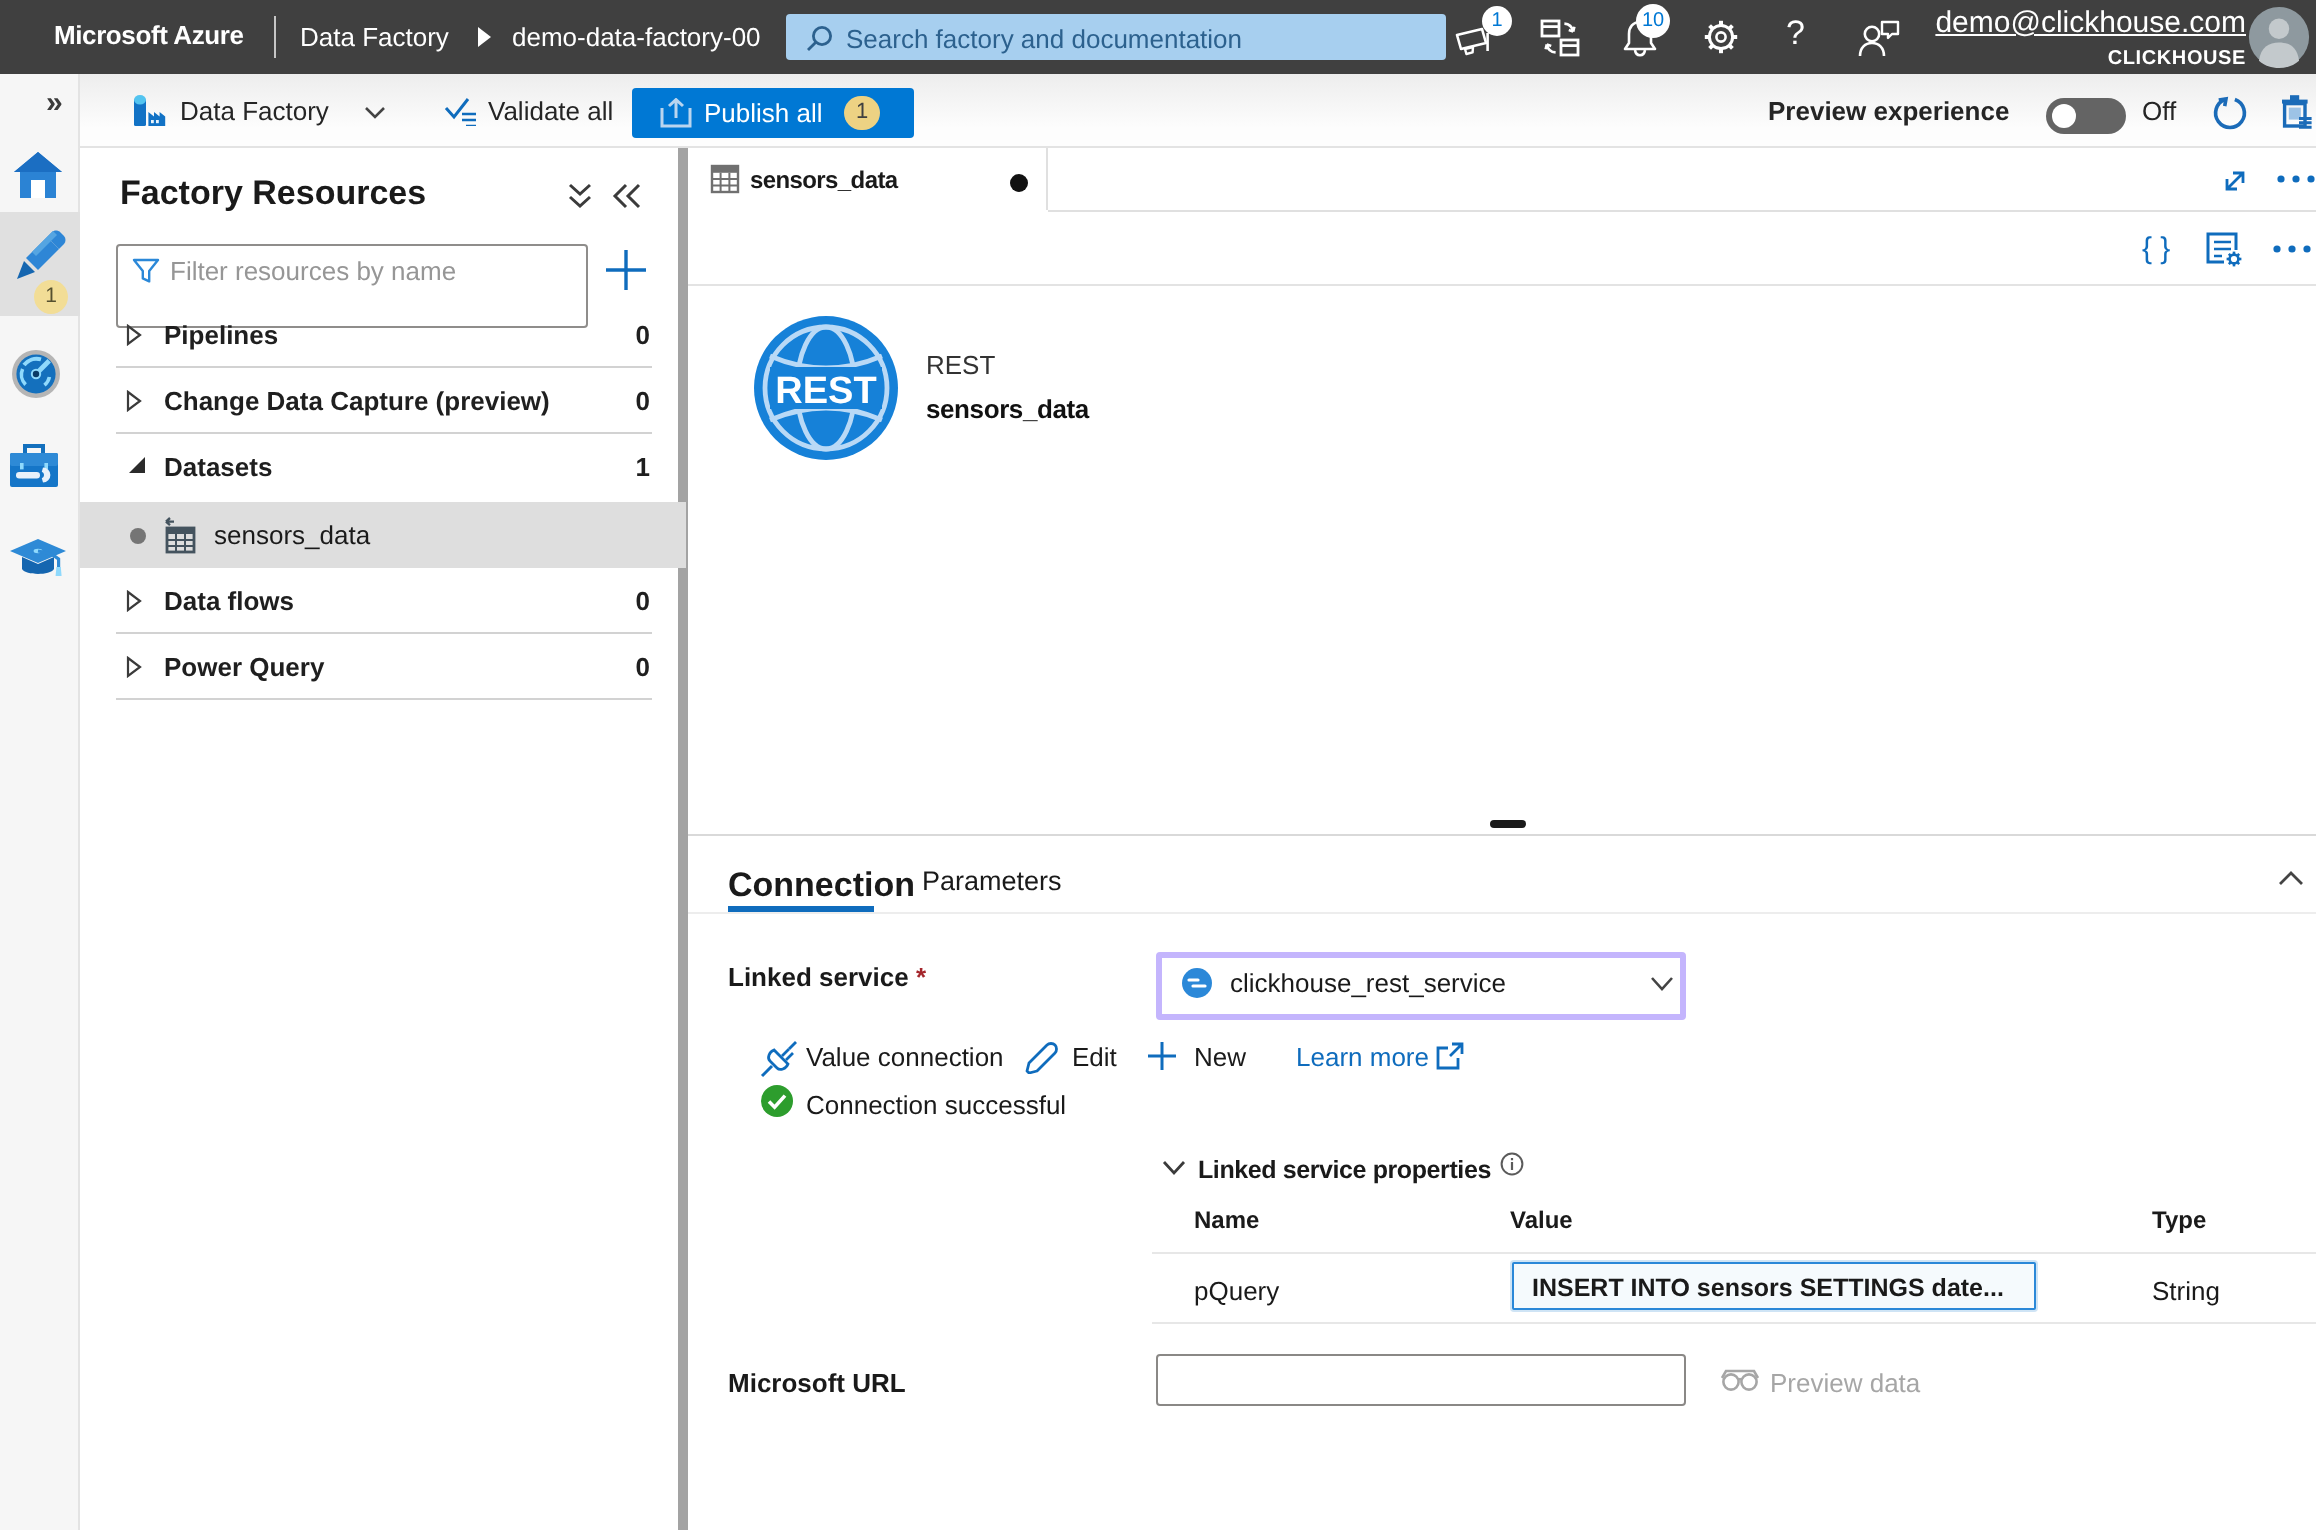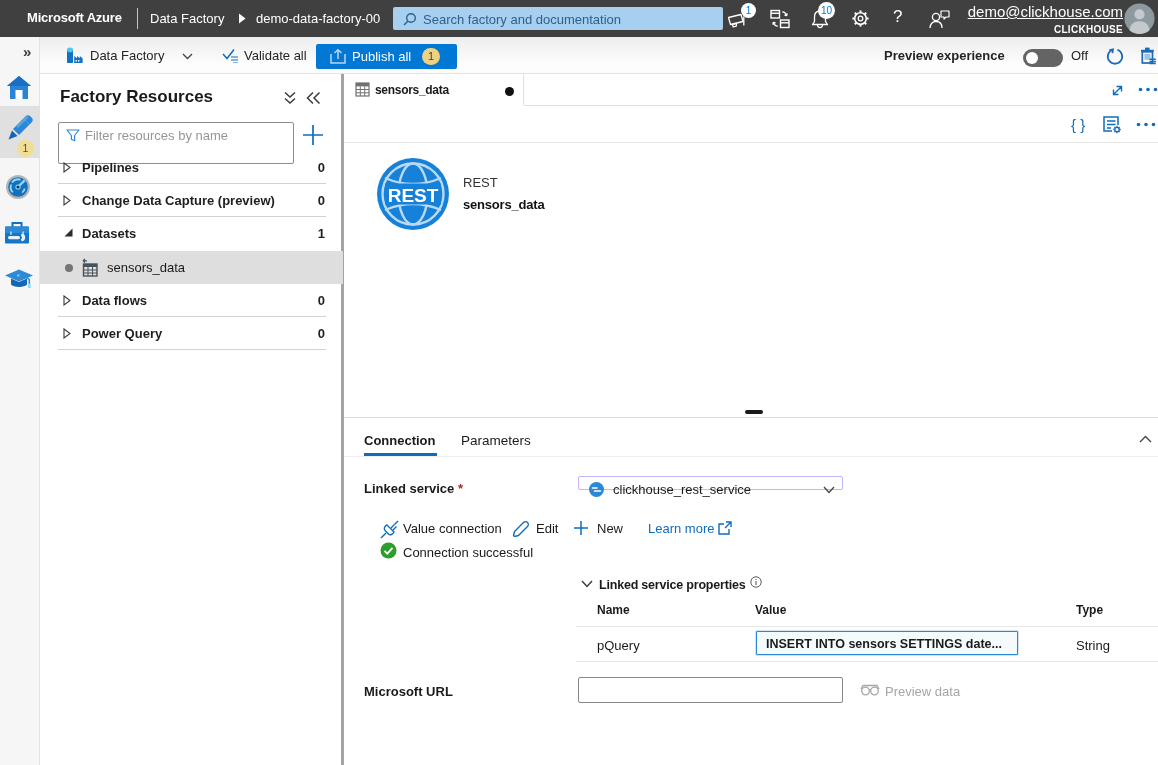--- a/index.html
+++ b/index.html
@@ -36,21 +36,21 @@
      background:#edd283; color:#404040; font-size:11px; text-align:center; line-height:17px; }
   #toggle { position:absolute; left:983px; top:12px; width:40px; height:18px; background:#646464; border-radius:9px; }
   #toggle .knob { position:absolute; left:3px; top:3px; width:12px; height:12px; background:#fff; border-radius:50%; }
 
   
   #rail { position:absolute; left:0; top:37px; width:40px; height:728px; background:#f6f6f6; border-right:1px solid #e3e3e3; }
   #railsel { position:absolute; left:0; top:69px; width:40px; height:52px; background:#e0e0e0; }
   #railexp { position:absolute; left:23px; top:6px; font-size:15px; color:#3b3b3b; font-weight:700; }
 
   
-  #leftpanel { position:absolute; left:40px; top:74px; width:304px; height:691px; background:#fff; border-right:3px solid #a3a3a3; }
+  #leftpanel { position:absolute; left:40px; top:74px; width:304px; height:691px; background:#fff; border-right:5px solid #a3a3a3; }
   #frtitle { position:absolute; left:20px; top:13px; font-size:17px; font-weight:700; color:#1a1a1a; }
   #filterbox { position:absolute; left:18px; top:48px; width:236px; height:42px; border:1px solid #8f8d8b; border-radius:2px; background:#fff; }
   #filterbox .ph { position:absolute; left:26px; top:5px; font-size:13px; color:#969696; }
   .trow { position:absolute; left:0; width:303px; height:33px; }
   .trow .sep { position:absolute; left:18px; right:17px; bottom:0; height:1px; background:#d2d2d2; }
   .trow .nm { position:absolute; left:42px; top:9px; font-size:13px; font-weight:700; color:#1f1f1f; }
   .trow .ct { position:absolute; right:18px; top:9px; font-size:13px; font-weight:700; color:#1f1f1f; }
   .trow .exp { position:absolute; left:23px; top:11px; }
   #selrow { position:absolute; left:0; top:177px; width:303px; height:33px; background:#dedede; }
 
@@ -61,27 +61,27 @@
   #tabname { position:absolute; left:31px; top:9px; font-size:12px; font-weight:700; color:#1a1a1a; letter-spacing:-0.3px; }
   #tabdot { position:absolute; left:161px; top:13px; width:9px; height:9px; background:#111; border-radius:50%; }
   #iconrow { position:absolute; left:0; top:32px; width:814px; height:37px; border-bottom:1px solid #e3e3e3; }
   #resticon { position:absolute; left:33px; top:84px; }
   #restlbl { position:absolute; left:119px; top:101px; font-size:13px; color:#333; }
   #restname { position:absolute; left:119px; top:123px; font-size:13px; font-weight:700; color:#111; letter-spacing:-0.2px; }
 
   
   #splitter { position:absolute; left:745px; top:410px; width:18px; height:4px; background:#1a1a1a; border-radius:2px; }
   #bottom { position:absolute; left:344px; top:417px; width:814px; height:348px; background:#fff; border-top:1px solid #d9d9d9; }
-  #tabcon { position:absolute; left:20px; top:15px; font-size:13px; font-weight:700; color:#1a1a1a; }
+  #tabcon { position:absolute; left:20px; top:15px; font-size:17px; font-weight:700; color:#1a1a1a; }
   #tabconline { position:absolute; left:20px; top:35px; width:73px; height:3px; background:#0f6cbd; }
   #tabpar { position:absolute; left:117px; top:15px; font-size:13.5px; color:#1a1a1a; }
   #tabsline { position:absolute; left:0; top:38px; width:814px; height:1px; background:#ededed; }
   .flabel { position:absolute; font-size:13px; font-weight:700; color:#1a1a1a; }
   .req { color:#a4262c; }
-  #lsdrop { position:absolute; left:234px; top:58px; width:265px; height:14px; border:1px solid #c4b5fd; border-radius:2px; background:#fff; }
+  #lsdrop { position:absolute; left:234px; top:58px; width:265px; height:34px; border:3px solid #c4b5fd; border-radius:2px; background:#fff; }
   #lsdrop .txt { position:absolute; left:34px; top:5px; font-size:13px; color:#1a1a1a; }
   .linkrow { position:absolute; top:103px; font-size:13px; color:#1a1a1a; }
   .bluelink { color:#0f6cbd; }
   #connok { position:absolute; left:59px; top:127px; font-size:13px; color:#1a1a1a; }
   #lsphead { position:absolute; left:255px; top:160px; font-size:12.5px; font-weight:700; color:#1a1a1a; letter-spacing:-0.2px; }
   .th { position:absolute; top:185px; font-size:12px; font-weight:700; color:#1a1a1a; }
   #tline1 { position:absolute; left:232px; top:208px; width:582px; height:1px; background:#e7e7e7; }
   #pqname { position:absolute; left:253px; top:220px; font-size:13px; color:#1a1a1a; }
   #pqinput { position:absolute; left:412px; top:213px; width:262px; height:24px; border:1px solid #2b88d8; border-radius:1px; background:#f5fafd; box-shadow:0 0 0 1px #cfe4f5; }
   #pqinput .v { position:absolute; left:9px; top:5px; font-size:12.5px; font-weight:700; color:#1a1a1a; white-space:nowrap; }

